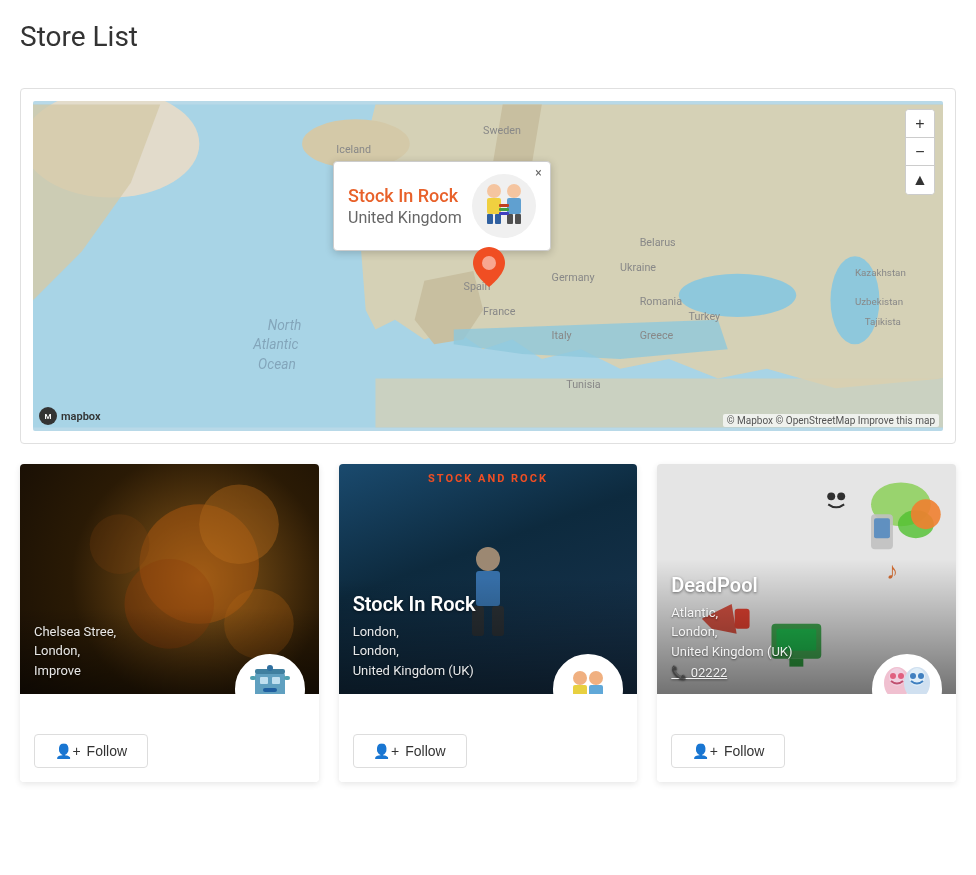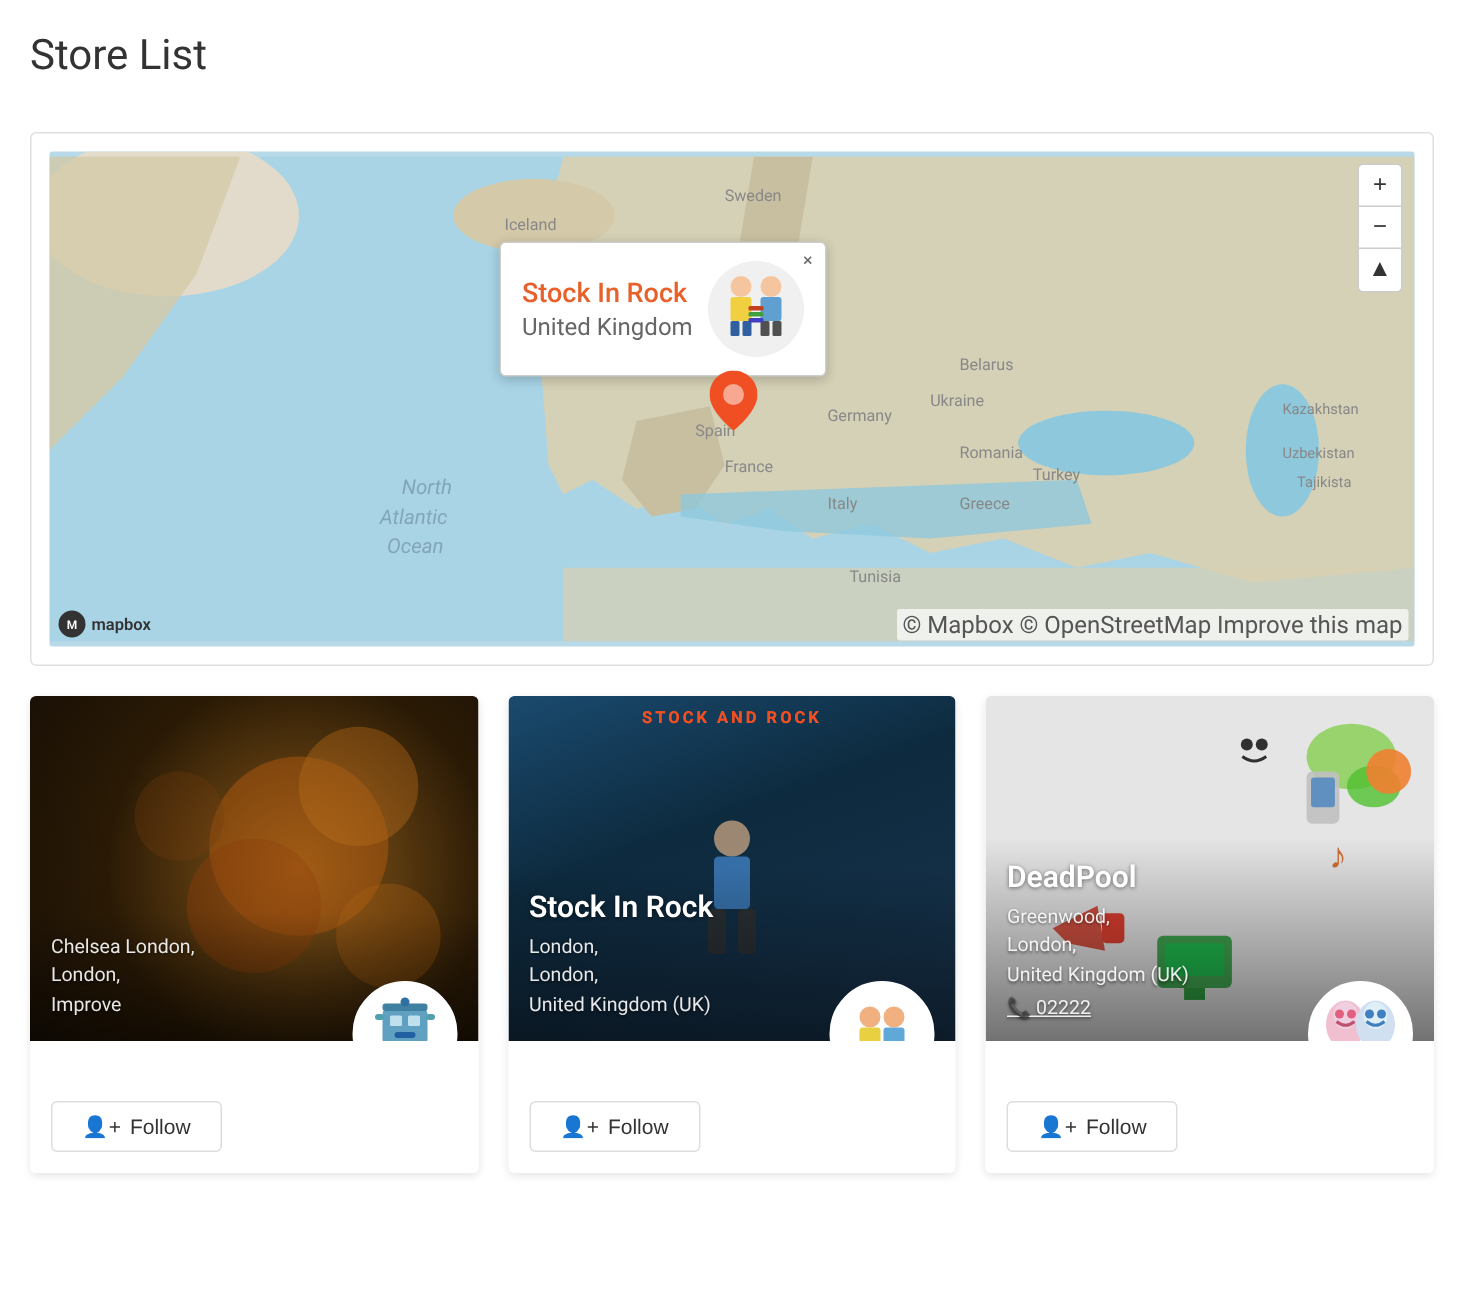--- a/index.html
+++ b/index.html
@@ -121,21 +121,21 @@
       color: #333;
     }
     .map-control-btn:last-child {
       border-bottom: none;
     }
     
     .map-attribution {
       position: absolute;
       bottom: 4px;
       right: 4px;
-      font-size: 16px;
+      font-size: 10px;
       color: #555;
       background: rgba(255,255,255,0.7);
       padding: 1px 4px;
       border-radius: 2px;
     }
     .mapbox-logo {
       position: absolute;
       bottom: 6px;
       left: 6px;
       display: flex;
@@ -425,21 +425,21 @@
 
         <svg style="position:absolute;top:0;left:0;width:100%;height:100%;opacity:0.6" viewBox="0 0 300 230" xmlns="http://www.w3.org/2000/svg">
           <circle cx="180" cy="100" r="60" fill="#c06010" opacity="0.7"></circle>
           <circle cx="220" cy="60" r="40" fill="#e08020" opacity="0.5"></circle>
           <circle cx="150" cy="140" r="45" fill="#a04008" opacity="0.5"></circle>
           <circle cx="100" cy="80" r="30" fill="#804010" opacity="0.4"></circle>
           <circle cx="240" cy="160" r="35" fill="#d07015" opacity="0.4"></circle>
         </svg>
         <div class="store-card-overlay">
           <div class="store-card-addr">
-            <span>Chelsea London,</span><br>
+            <span>Chelsea Stree,</span><br>
             <span>London,</span><br>
             <span>Improve</span>
           </div>
         </div>
         <div class="store-card-avatar">
 
           <svg width="50" height="50" viewBox="0 0 50 50" xmlns="http://www.w3.org/2000/svg">
             <rect x="10" y="8" width="30" height="25" rx="4" fill="#60a0c0"></rect>
             <rect x="15" y="13" width="8" height="7" rx="1" fill="#c0e0f0"></rect>
             <rect x="27" y="13" width="8" height="7" rx="1" fill="#c0e0f0"></rect>
@@ -457,21 +457,20 @@
         <button class="follow-btn">
           <span>👤+</span>
           <span>Follow</span>
         </button>
       </div>
     </div>
 
     <div class="store-card">
       <div class="store-card-image card-bg-2">
 
-        <div style="position:absolute;top:8px;left:0;right:0;text-align:center;color:#f04e23;font-size:11px;font-weight:700;letter-spacing:2px;z-index:2;">STOCK AND ROCK</div>
 
         <svg style="position:absolute;bottom:40px;left:50%;transform:translateX(-50%)" width="80" height="120" viewBox="0 0 80 120" xmlns="http://www.w3.org/2000/svg">
           <circle cx="40" cy="25" r="12" fill="#c0a080" opacity="0.8"></circle>
           <rect x="28" y="37" width="24" height="35" rx="3" fill="#4080c0" opacity="0.8"></rect>
           <rect x="24" y="72" width="12" height="30" rx="3" fill="#303030" opacity="0.8"></rect>
           <rect x="44" y="72" width="12" height="30" rx="3" fill="#303030" opacity="0.8"></rect>
         </svg>
         <div class="store-card-overlay">
           <div class="store-card-name">Stock In Rock</div>
           <div class="store-card-addr">
@@ -524,21 +523,21 @@
           <rect x="133" y="195" width="14" height="8" fill="#30a040"></rect>
 
           <circle cx="180" cy="35" rx="18" ry="18" fill="#e0e040" opacity="0.8"></circle>
           <circle cx="175" cy="32" r="4" fill="#303030"></circle>
           <circle cx="185" cy="32" r="4" fill="#303030"></circle>
           <path d="M172 40 Q180 46 188 40" stroke="#303030" fill="none" stroke-width="2"></path>
         </svg>
         <div class="store-card-overlay">
           <div class="store-card-name">DeadPool</div>
           <div class="store-card-addr">
-            <span>Greenwood,</span><br>
+            <span>Atlantic,</span><br>
             <span>London,</span><br>
             <span>United Kingdom (UK)</span>
           </div>
           <div class="store-card-phone">📞 02222</div>
         </div>
         <div class="store-card-avatar">
           <svg width="56" height="56" viewBox="0 0 56 56" xmlns="http://www.w3.org/2000/svg">
 
             <ellipse cx="18" cy="22" rx="13" ry="16" fill="#f0c0d0"></ellipse>
             <ellipse cx="18" cy="16" rx="8" ry="9" fill="#f0d0e0"></ellipse>

